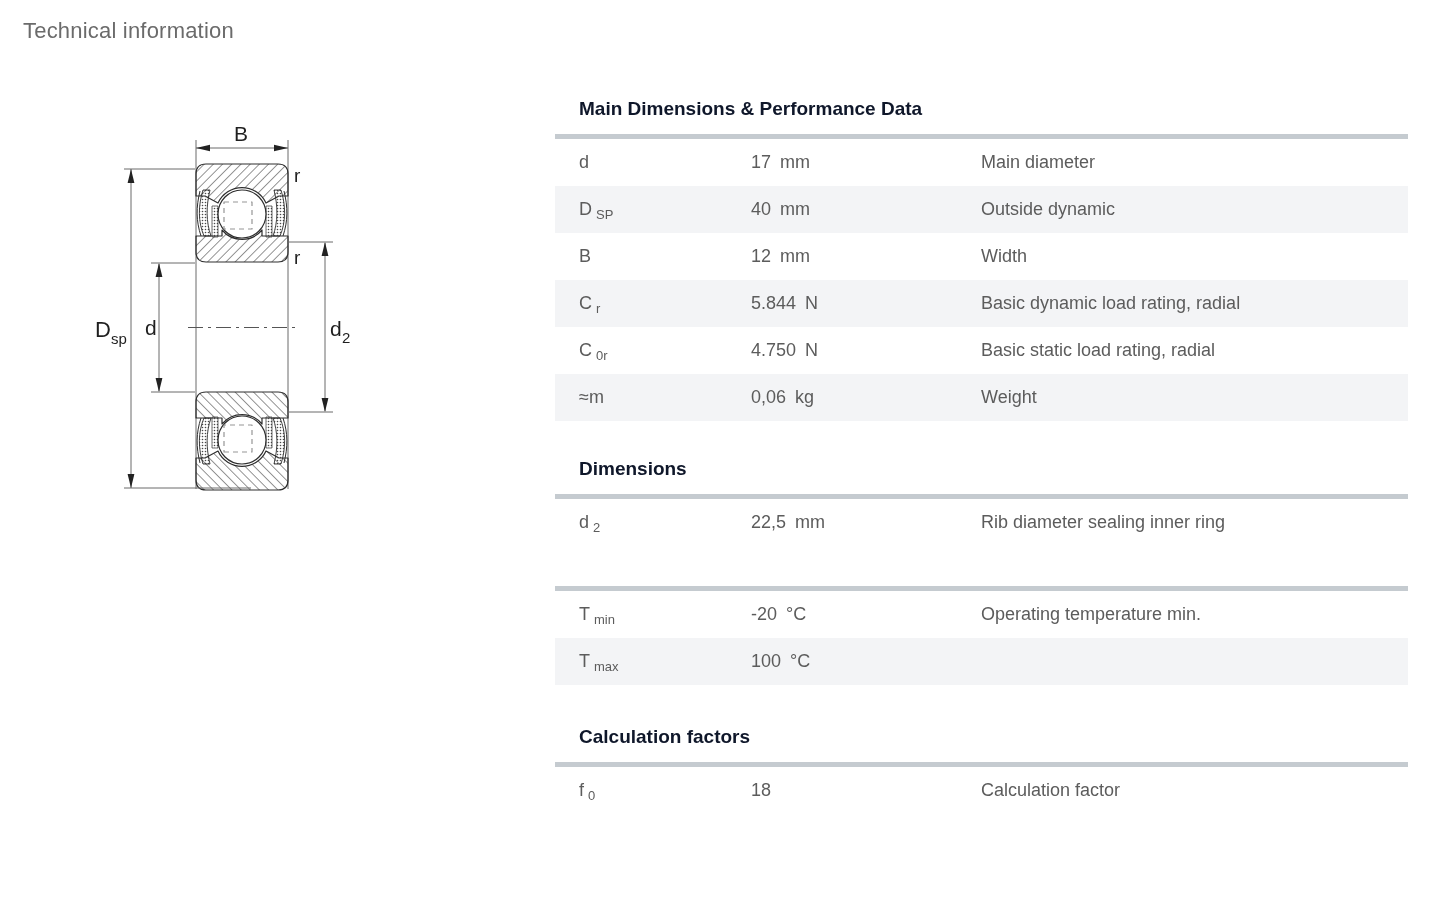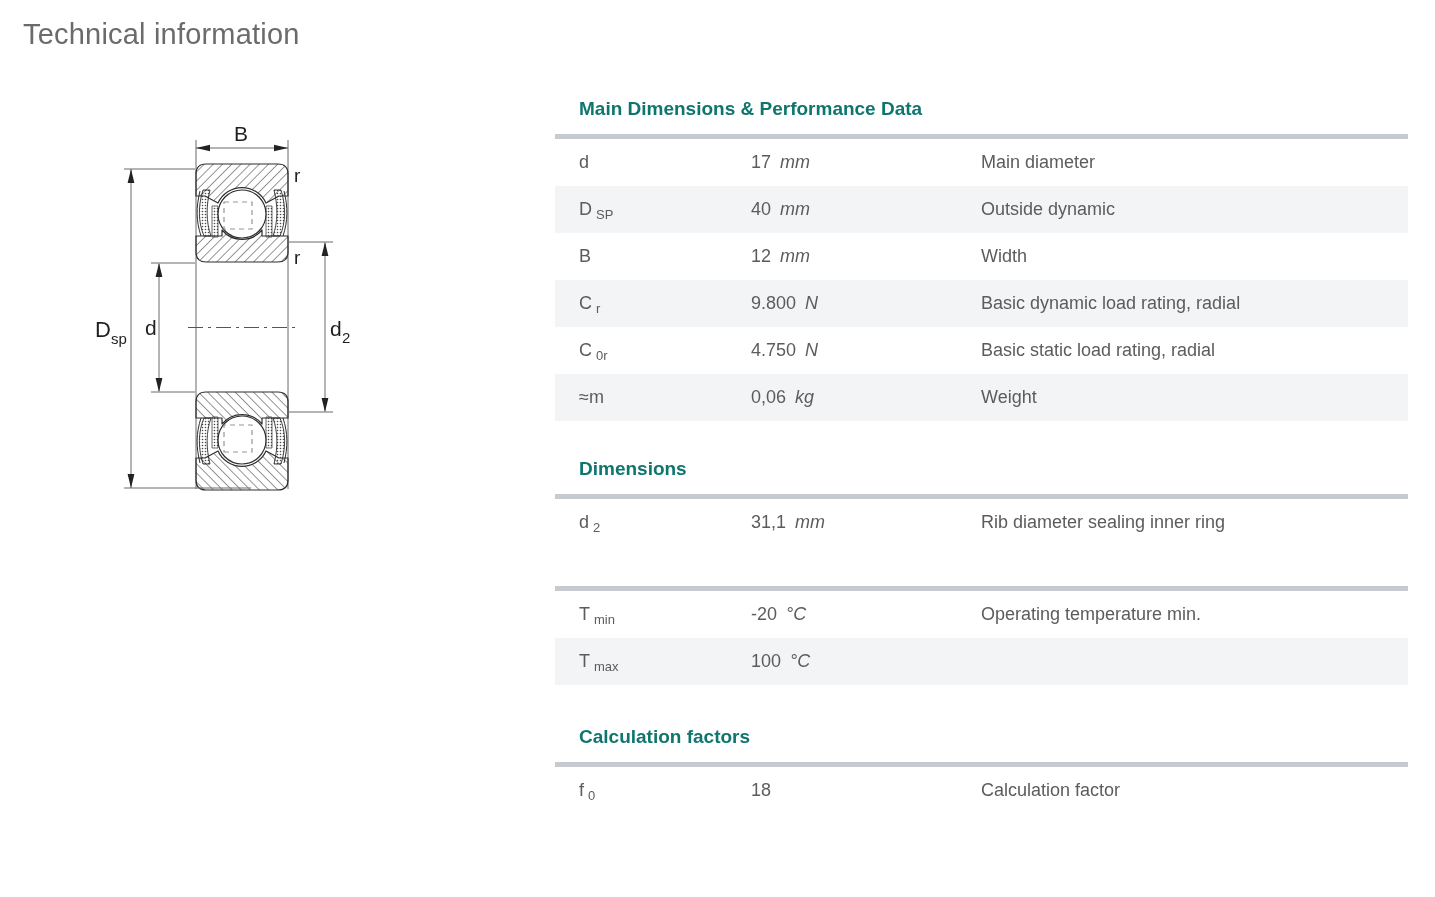--- a/index.html
+++ b/index.html
@@ -1,33 +1,33 @@
 <!DOCTYPE html>
 <html><head>
 <meta charset="utf-8">
 <style>
   * { margin:0; padding:0; box-sizing:border-box; }
   html,body { width:1435px; height:897px; background:#ffffff; overflow:hidden;
               font-family:"Liberation Sans","DejaVu Sans",sans-serif; }
-  #page-title { position:absolute; left:23px; top:18px; font-size:29px; color:#6b6b6b;
+  #page-title { position:absolute; left:23px; top:18px; font-size:22px; color:#6b6b6b;
                 font-weight:400; letter-spacing:.2px; }
   
   .right-col { position:absolute; left:555px; top:97px; width:853px; }
   .section { margin-bottom:36px; }
   .section.gap-lg { margin-bottom:40px; }
-  .section h2 { font-size:19px; line-height:23px; font-weight:700; color:#0f766e;
+  .section h2 { font-size:19px; line-height:23px; font-weight:700; color:#0f172a;
                 margin:0 0 14px 24px; }
   .tbl { border-top:5px solid #c5cbd0; }
   .row { display:flex; align-items:center; height:47px; font-size:18px; color:#5c5c5c; }
   .row:nth-child(even) { background:#f3f4f6; }
   .c-sym  { width:196px; padding-left:24px; flex:none; }
   .c-val  { width:230px; flex:none; }
   .c-desc { flex:1; }
   .sub { font-size:13px; position:relative; top:4px; margin-left:4px; }
-  .unit { margin-left:9px;font-style:italic; }
+  .unit { margin-left:9px; }
   
   #drawing { position:absolute; left:0; top:0; }
 </style>
 </head>
 <body>
 
 <h1 id="page-title">Technical information</h1>
 
 <svg id="drawing" width="400" height="520" viewBox="0 0 400 520">
   <defs>
@@ -122,42 +122,42 @@
         <div class="c-val"><span>40</span><span class="unit">mm</span></div>
         <div class="c-desc">Outside dynamic</div>
       </div>
       <div class="row">
         <div class="c-sym"><span>B</span><span class="sub"></span></div>
         <div class="c-val"><span>12</span><span class="unit">mm</span></div>
         <div class="c-desc">Width</div>
       </div>
       <div class="row">
         <div class="c-sym"><span>C</span><span class="sub">r</span></div>
-        <div class="c-val"><span>9.800</span><span class="unit">N</span></div>
+        <div class="c-val"><span>5.844</span><span class="unit">N</span></div>
         <div class="c-desc">Basic dynamic load rating, radial</div>
       </div>
       <div class="row">
         <div class="c-sym"><span>C</span><span class="sub">0r</span></div>
         <div class="c-val"><span>4.750</span><span class="unit">N</span></div>
         <div class="c-desc">Basic static load rating, radial</div>
       </div>
       <div class="row">
         <div class="c-sym"><span>≈m</span><span class="sub"></span></div>
         <div class="c-val"><span>0,06</span><span class="unit">kg</span></div>
         <div class="c-desc">Weight</div>
       </div>
     </div>
   </div>
 
   <div class="section gap-lg">
     <h2>Dimensions</h2>
     <div class="tbl">
       <div class="row">
         <div class="c-sym"><span>d</span><span class="sub">2</span></div>
-        <div class="c-val"><span>31,1</span><span class="unit">mm</span></div>
+        <div class="c-val"><span>22,5</span><span class="unit">mm</span></div>
         <div class="c-desc">Rib diameter sealing inner ring</div>
       </div>
     </div>
   </div>
 
   <div class="section gap-lg">
     <div class="tbl">
       <div class="row">
         <div class="c-sym"><span>T</span><span class="sub">min</span></div>
         <div class="c-val"><span>-20</span><span class="unit">°C</span></div>

